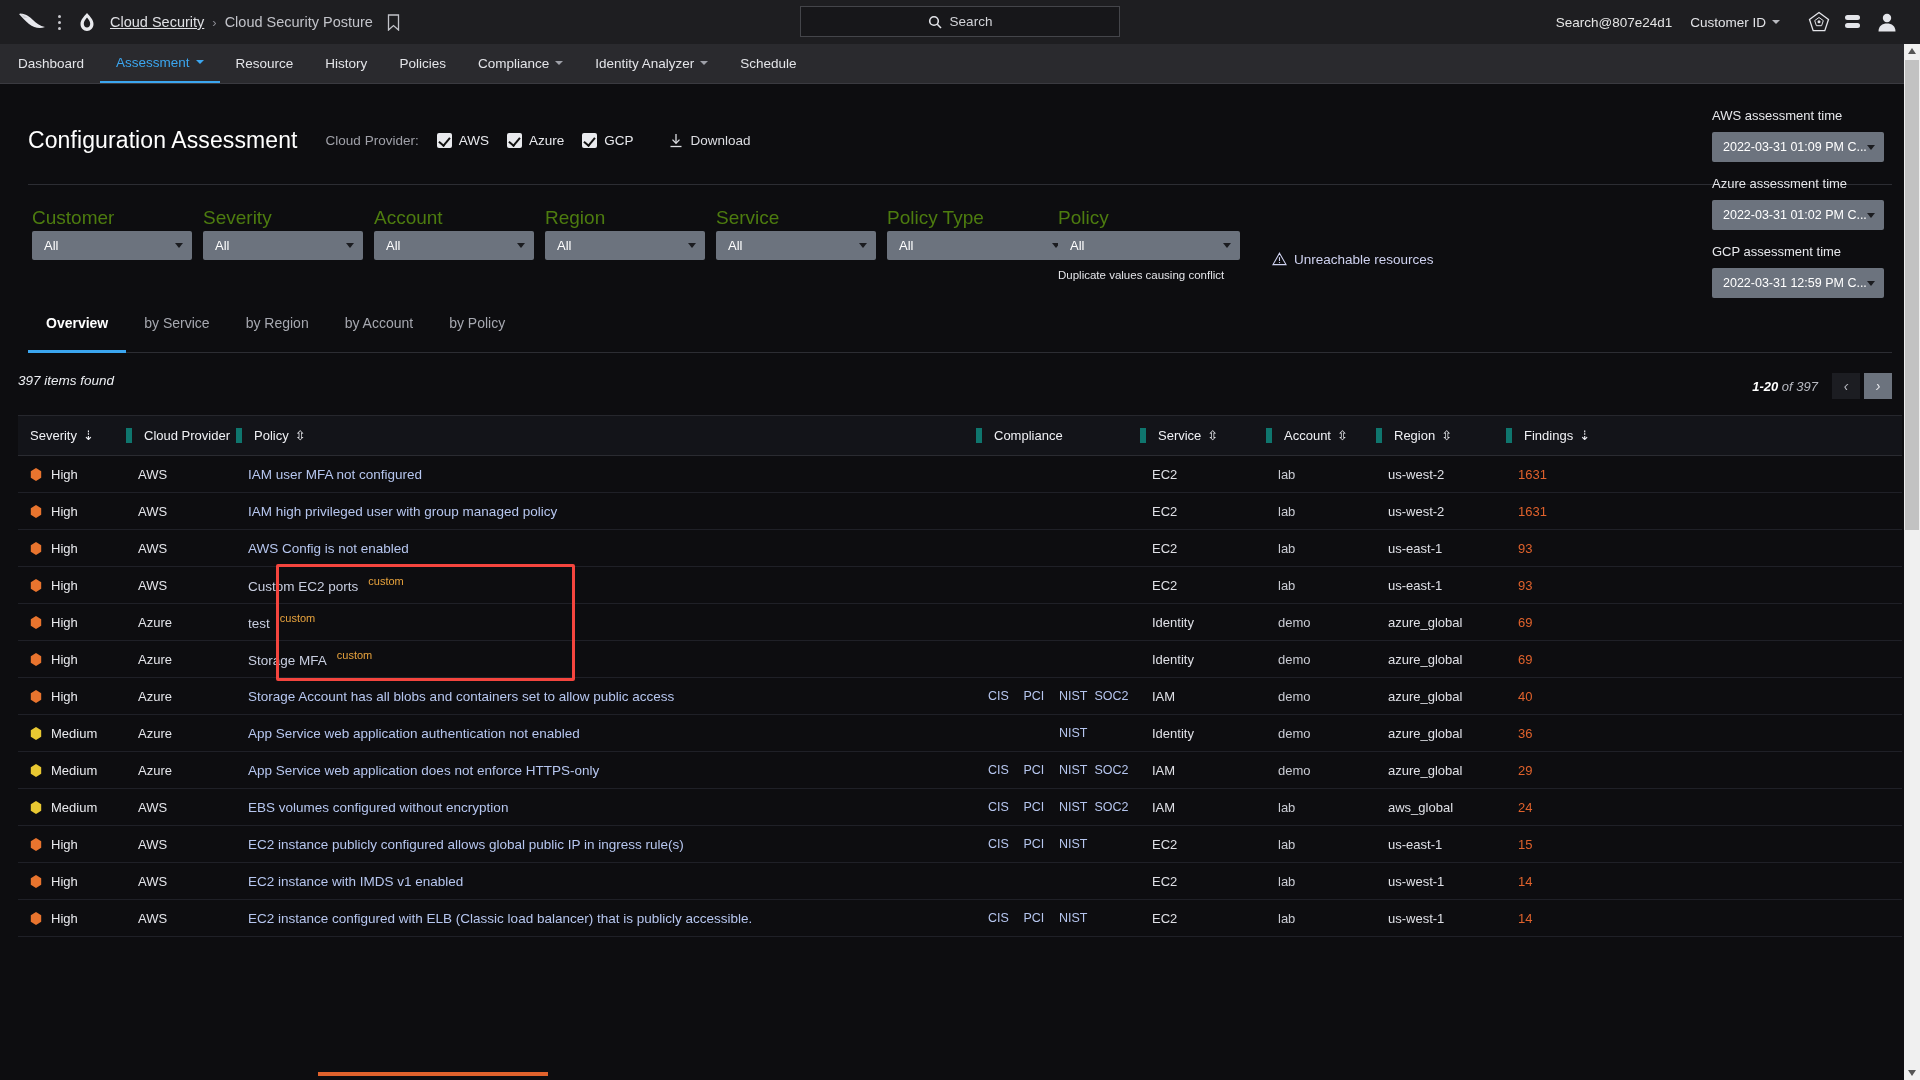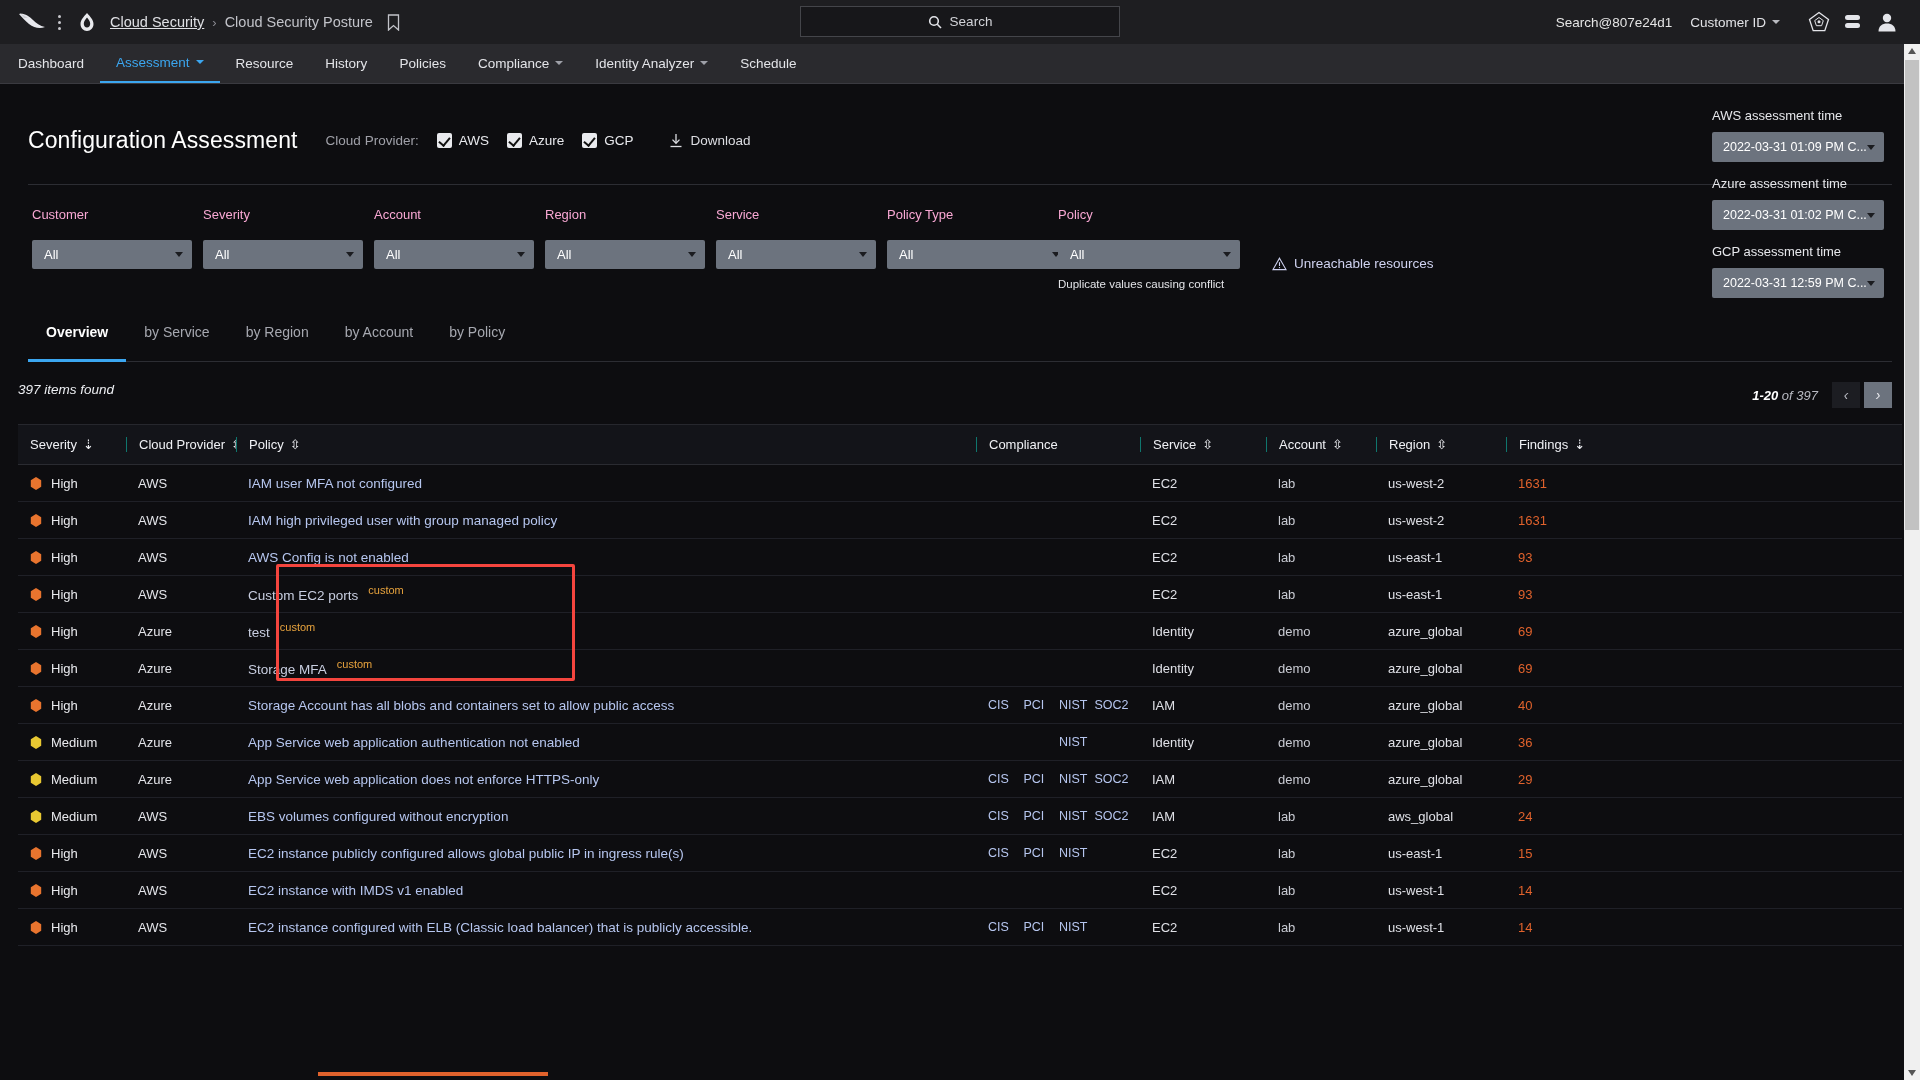--- a/index.html
+++ b/index.html
@@ -100,21 +100,21 @@
     display: flex; align-items: center; justify-content: space-between;
     padding: 0 9px 0 11px; font-size: 12.5px; color: #fff; cursor: pointer;
   }
   .at-sel .caret { border-top-color: #1b1c20; border-left-width: 4.5px; border-right-width: 4.5px; border-top-width: 5px; }
 
   .hrule { height: 1px; background: #2c2d33; margin: 16px 28px 0 28px; }
 
   
   .filters { display: flex; padding: 22px 0 0 32px; position: relative; }
   .f-col { width: 171px; }
-  .f-lbl { font-size: 13px; color: #f9a8d4; margin-bottom: 18px; }
+  .f-lbl { font-size: 19px; color: #4d7c0f; margin-bottom: 2px; }
   .f-sel {
     height: 29px; background: #6c737e; border-radius: 2px;
     display: flex; align-items: center; justify-content: space-between;
     padding: 0 9px 0 12px; font-size: 13px; color: #fff; cursor: pointer;
     width: 160px;
   }
   .f-sel .caret { border-top-color: #1b1c20; border-left-width: 4px; border-right-width: 4px; border-top-width: 5px; }
   .f-note { font-size: 11.5px; color: #e3e4e8; margin-top: 9px; white-space: nowrap; }
   .unreach { display: flex; align-items: center; gap: 7px; margin-top: 30px; margin-left: 14px; cursor: pointer; }
   .unreach span { color: #cfd2f0; font-size: 13.5px; }
@@ -149,21 +149,21 @@
     width: 28px; height: 26px; display: flex; align-items: center; justify-content: center;
     background: #1c1d22; cursor: pointer; color: #b9bbc3; font-size: 14px;
   }
   .pg-btn.next { background: #6c737e; color: #e9eaee; margin-left: 4px; }
 
   
   .tbl { margin: 0 18px 0 18px; border-top: 1px solid #26272d; }
   .trow { display: flex; align-items: center; border-bottom: 1px solid #1f2027; }
   .thead { height: 40px; background: #131419; border-bottom: 1px solid #2a2b31; }
   .thead .tc { font-size: 13px; color: #f0f1f5; display: flex; align-items: center; gap: 6px; cursor: pointer; }
-  .thead .tc.divide { border-left: 1px solid #0f766e; }
+  .thead .tc.divide { border-left: 6px solid #0f766e; }
   .tbody .trow { height: 37px; }
   .tc { padding: 0 10px 0 12px; flex: 0 0 auto; overflow: hidden; white-space: nowrap; }
 
   .c-sev   { width: 108px; }
   .c-cloud { width: 110px; }
   .c-pol   { width: 740px; }
   .c-comp  { width: 164px; }
   .c-svc   { width: 126px; }
   .c-acct  { width: 110px; }
   .c-reg   { width: 130px; }

